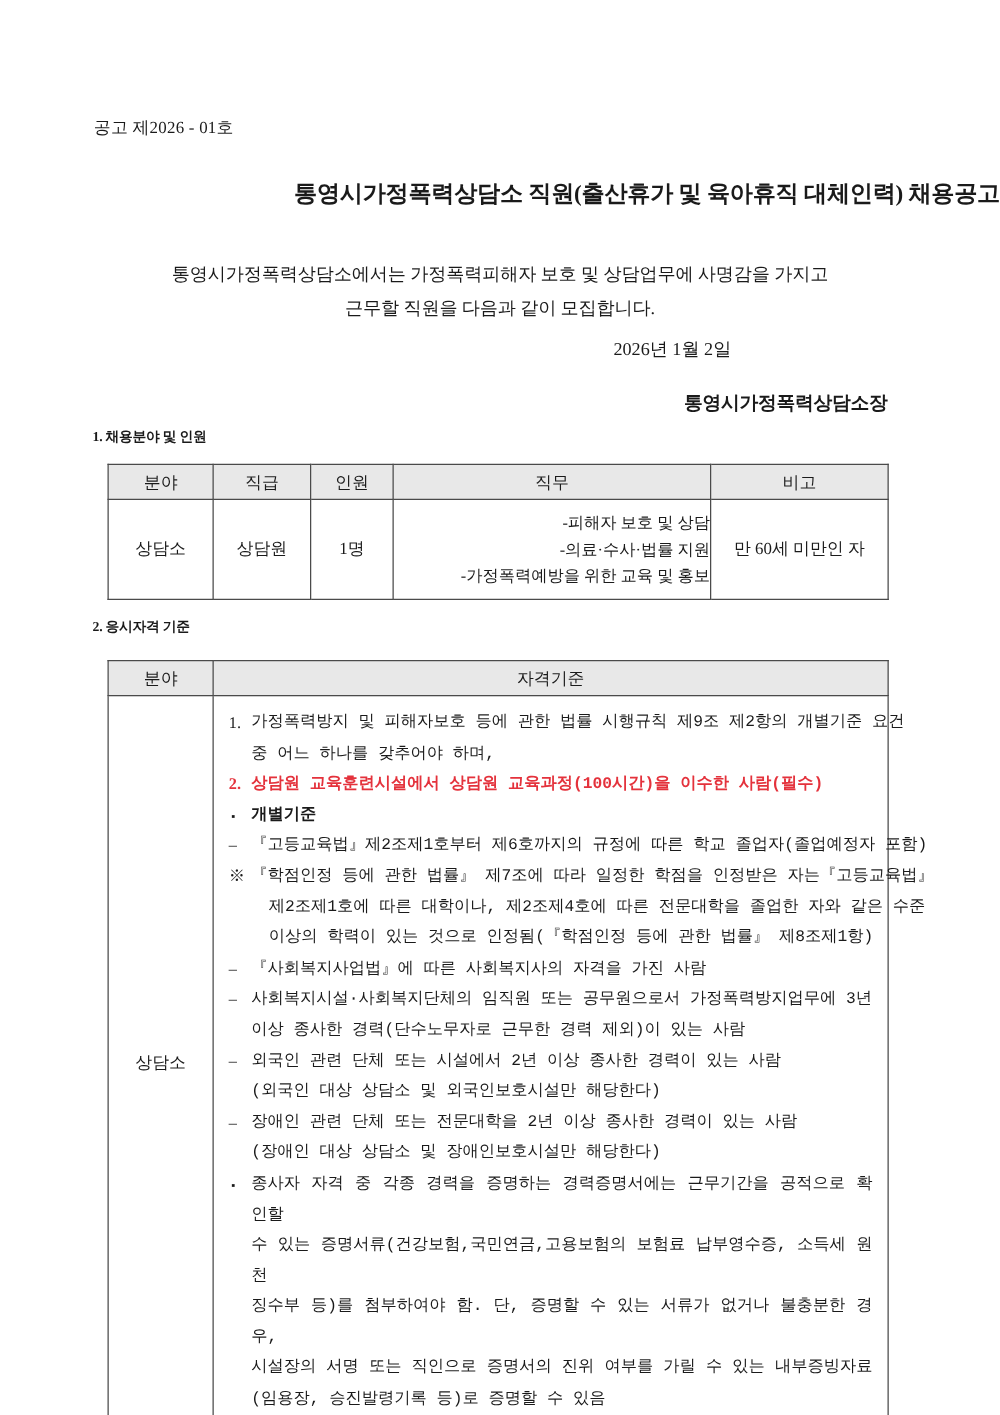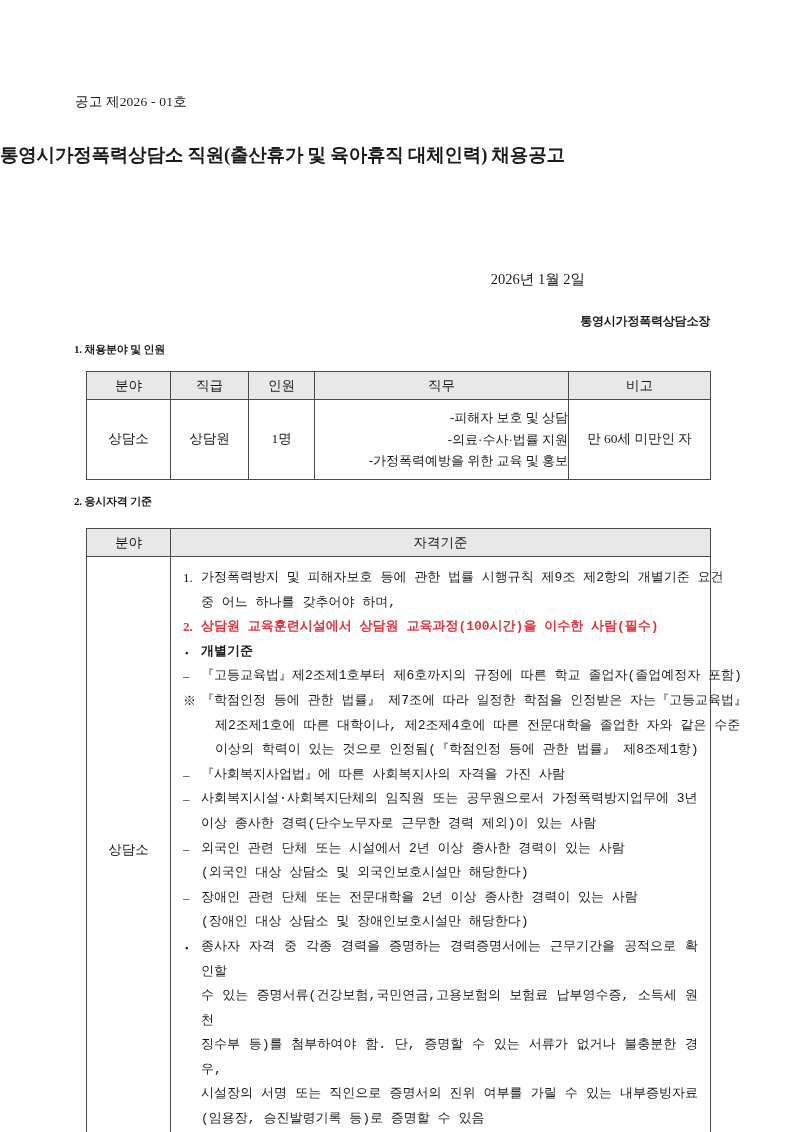--- a/index.html
+++ b/index.html
@@ -28,21 +28,21 @@
     top: 93px;
     font-size: 13.5px;
     letter-spacing: 0.2px;
     white-space: nowrap;
   }
   .doc-title {
     position: absolute;
     left: 0;
     right: 0;
     top: 142px;
-    text-align: left;
+    text-align: right;
     font-size: 18.5px;
     font-weight: bold;
     letter-spacing: -0.2px;
   }
   .intro {
     position: absolute;
     left: 100px;
     right: 100px;
     top: 207px;
     text-align: center;
@@ -58,21 +58,21 @@
     top: 270px;
     text-align: right;
     font-size: 14.5px;
   }
   .signature {
     position: absolute;
     left: 0;
     right: 90px;
     top: 313px;
     text-align: right;
-    font-size: 12px;
+    font-size: 15px;
     font-weight: bold;
     letter-spacing: -0.2px;
   }
   .section-heading {
     position: absolute;
     left: 74px;
     font-size: 11px;
     font-weight: bold;
     letter-spacing: -0.2px;
   }
@@ -170,20 +170,24 @@
 </style>
 </head>
 <body>
 
 <div class="page">
 
   <div class="notice-number">공고 제2026 - 01호</div>
 
   <div class="doc-title">통영시가정폭력상담소 직원(출산휴가 및 육아휴직 대체인력) 채용공고</div>
 
+  <div class="intro">
+    <span class="intro-line">통영시가정폭력상담소에서는 가정폭력피해자 보호 및 상담업무에 사명감을 가지고</span>
+    <span class="intro-line">근무할 직원을 다음과 같이 모집합니다.</span>
+  </div>
 
   <div class="date-line">2026년 1월 2일</div>
 
   <div class="signature">통영시가정폭력상담소장</div>
 
   <div class="section-heading" id="sec1-heading">1. 채용분야 및 인원</div>
 
   <table class="doc-table" id="table-recruit">
     <colgroup>
       <col style="width:84px">

